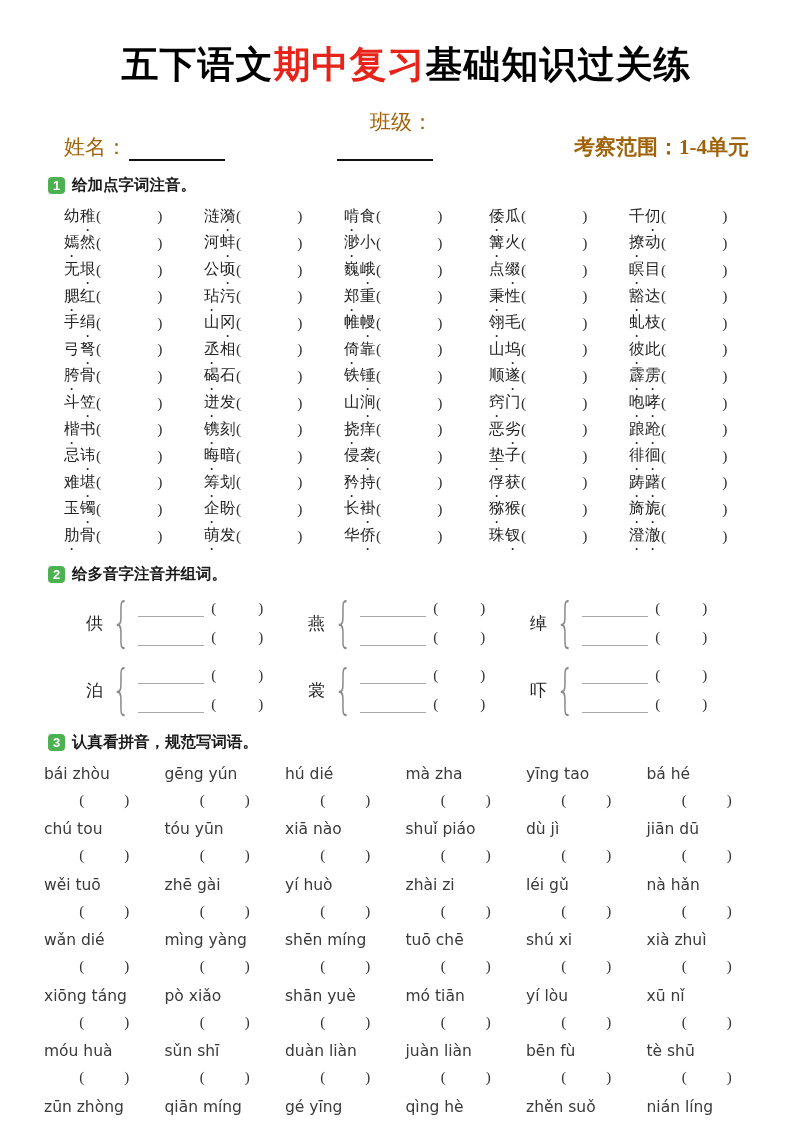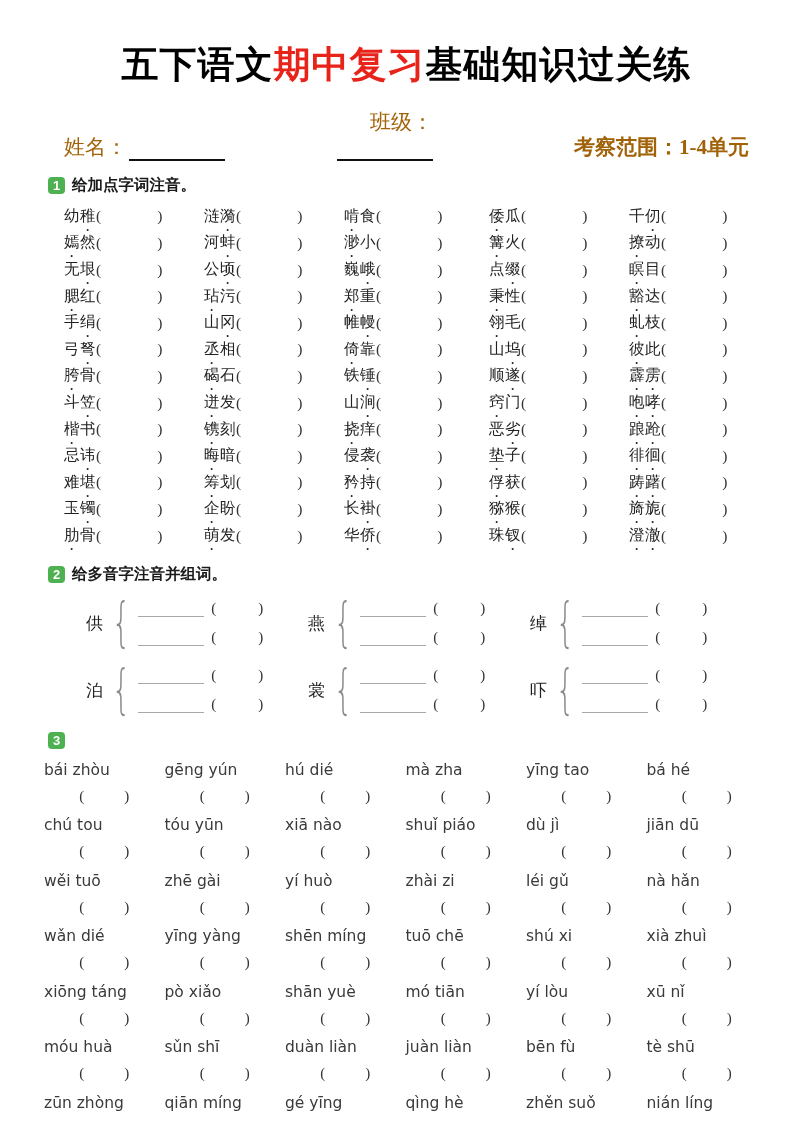--- a/index.html
+++ b/index.html
@@ -731,20 +731,21 @@
               <span class="gap gap-m"></span>
               <span>)</span>
             </span>
           </div>
         </span>
       </div>
     </div>
 
   <div class="sec-head h3m">
     <span class="badge">3</span>
+    <span>认真看拼音，规范写词语。</span>
   </div>
   <div class="grid3">
       <div class="p-cell">
         <div class="p-pinyin">bái zhòu</div>
         <div class="p-parens">
           <span class="parens">
             <span>(</span>
             <span class="gap gap-p"></span>
             <span>)</span>
           </span>
@@ -924,21 +925,21 @@
         <div class="p-pinyin">wǎn dié</div>
         <div class="p-parens">
           <span class="parens">
             <span>(</span>
             <span class="gap gap-p"></span>
             <span>)</span>
           </span>
         </div>
       </div>
       <div class="p-cell">
-        <div class="p-pinyin">yīng yàng</div>
+        <div class="p-pinyin">mìng yàng</div>
         <div class="p-parens">
           <span class="parens">
             <span>(</span>
             <span class="gap gap-p"></span>
             <span>)</span>
           </span>
         </div>
       </div>
       <div class="p-cell">
         <div class="p-pinyin">shēn míng</div>

